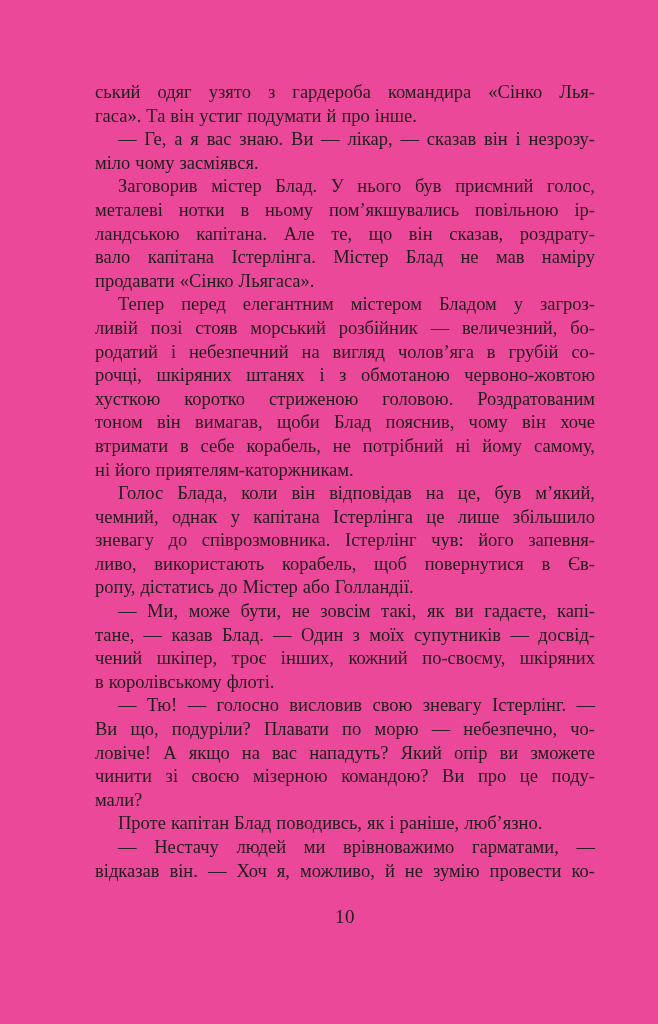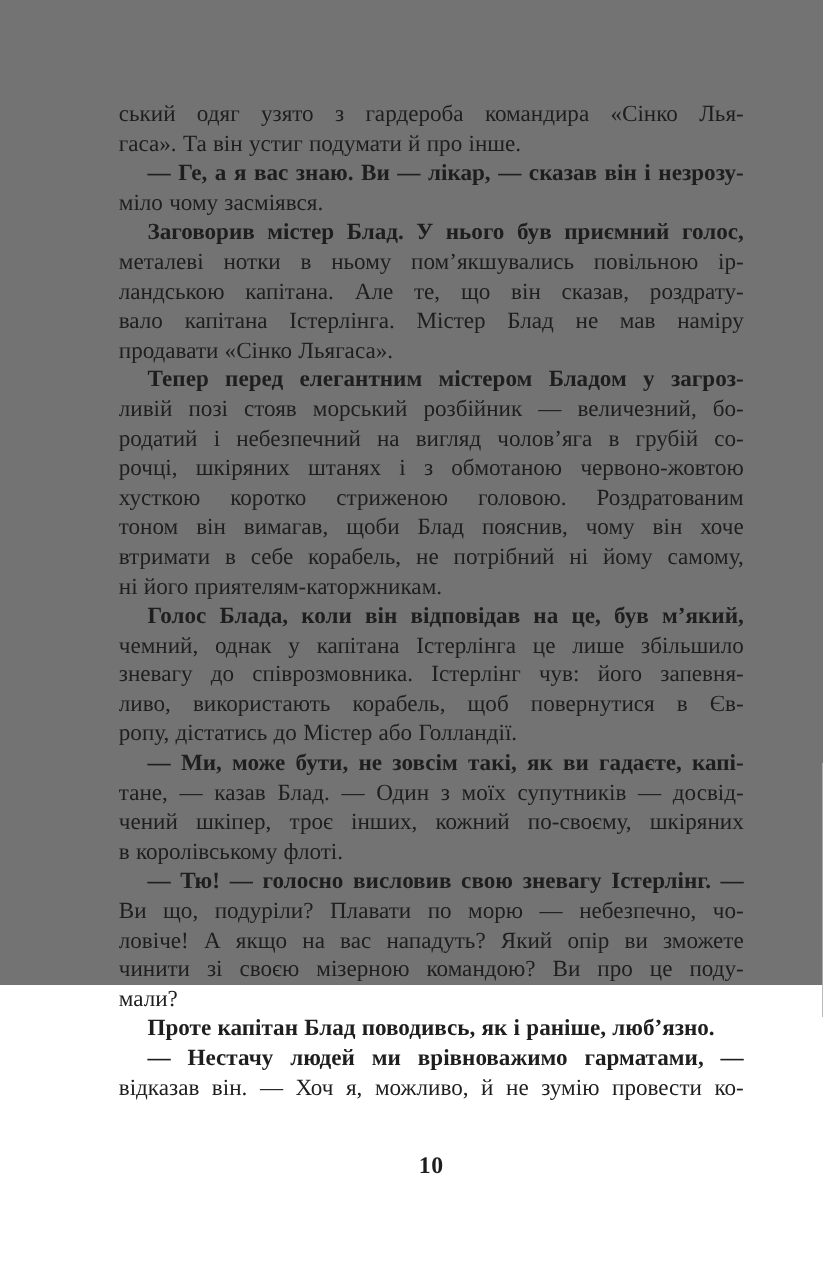--- a/index.html
+++ b/index.html
@@ -12,22 +12,22 @@
     background: #ffffff;
     position: relative;
     overflow: hidden;
     font-family: "Liberation Serif", "DejaVu Serif", serif;
   }
   .book-page {
     position: absolute;
     left: 0;
     top: 0;
     width: 658px;
-    height: 788px;
-    background: #737373;
+    height: 1024px;
+    background: #ec4899;
   }
   .text-block {
     position: absolute;
     left: 95px;
     top: 81px;
     width: 500px;
     color: #1e1e1e;
     font-size: 18.5px;
     line-height: 23.6px;
   }
@@ -36,27 +36,26 @@
     text-align-last: justify;
     white-space: normal;
     word-spacing: 0.02em;
   }
   .line.lastline {
     text-align: center;
     text-align-last: left;
   }
   .line.indent {
     padding-left: 23px;
-    font-weight: bold;
   }
   .page-number {
     width: 500px;
-    margin-top: 38px;
+    margin-top: 22px;
     text-align: center;
-    font-weight: bold;
+    font-weight: normal;
     font-size: 19px;
     color: #1e1e1e;
     letter-spacing: 0.5px;
   }
 </style>
 </head>
 <body>
 
 <div class="book-page">
   <div class="text-block">

